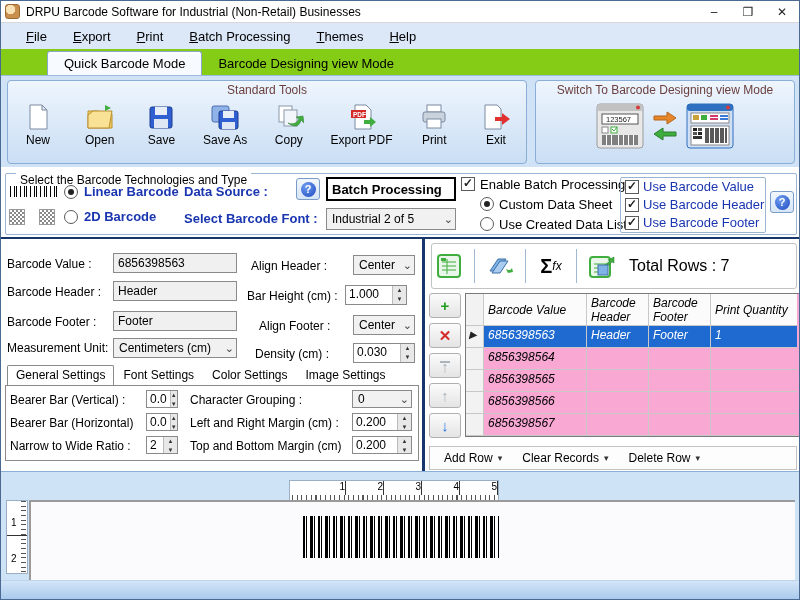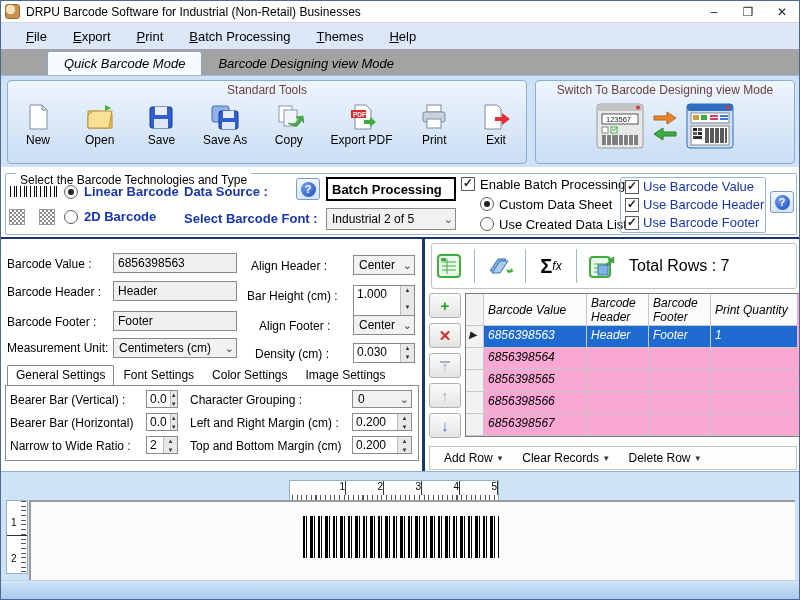--- a/index.html
+++ b/index.html
@@ -13,21 +13,21 @@
   .title-text { font-size:12px; }
   .win-controls { margin-left:auto; display:flex; }
   .win-btn { width:34px; height:21px; display:flex; align-items:center; justify-content:center; font-size:12px; color:#222; cursor:default; }
 
   
   .menubar { position:absolute; left:0; top:22px; width:100%; height:26px; background:#dce8f8; display:flex; align-items:center; padding-left:14px; gap:4px; }
   .menu-item { padding:3px 11px; font-size:13px; }
   .menu-item::first-letter { text-decoration:underline; }
 
   
-  .tabstrip { position:absolute; left:0; top:48px; width:100%; height:26px; background:#a3a3a3; display:flex; align-items:flex-end; padding-left:46px;font-style:italic; }
+  .tabstrip { position:absolute; left:0; top:48px; width:100%; height:26px; background:#84cc16; display:flex; align-items:flex-end; padding-left:46px; }
   .mode-tab { height:24px; padding:4px 16px 0; font-size:13px; }
   .mode-tab.active { background:#f7fbff; border:1px solid #8aa8cc; border-bottom:none; border-radius:3px 3px 0 0; box-shadow:inset 0 2px 0 #fff; }
   .mode-tab.inactive { padding-top:5px; }
 
   
   .toolbar-area { position:absolute; left:0; top:74px; width:100%; height:92px; background:#cfe2f6; border-top:1px solid #9dbbe0; }
   .groupbox { position:absolute; background:linear-gradient(#eef5fd,#cadef4); border:1px solid #8aaed6; border-radius:4px; }
   .gb-left { left:6px; top:4px; width:520px; height:84px; }
   .gb-right { left:534px; top:4px; width:260px; height:84px; }
   .gb-title { text-align:center; font-size:12px; color:#6b4040; padding-top:2px; }
@@ -320,21 +320,21 @@
     <span class="lbl abs" style="left:6px; top:102px;">Measurement Unit:</span>
     <div class="combo abs" style="left:112px; top:99px; width:124px; height:20px;">
         <span class="cval">Centimeters (cm)</span>
       </div>
 
     <span class="lbl abs" style="left:250px; top:20px;">Align Header  :</span>
     <div class="combo abs" style="left:352px; top:16px; width:62px; height:20px;">
         <span class="cval">Center</span>
       </div>
     <span class="lbl abs" style="left:246px; top:50px;">Bar Height (cm) :</span>
-    <div class="spin abs" style="left:352px; top:46px; width:62px; height:36px;">
+    <div class="spin abs" style="left:344px; top:46px; width:62px; height:20px;">
         <span class="sval">1.000</span>
         <span class="arrows">
           <span>▲</span>
           <span>▼</span>
         </span>
       </div>
     <span class="lbl abs" style="left:258px; top:80px;">Align Footer :</span>
     <div class="combo abs" style="left:352px; top:76px; width:62px; height:20px;">
         <span class="cval">Center</span>
       </div>

